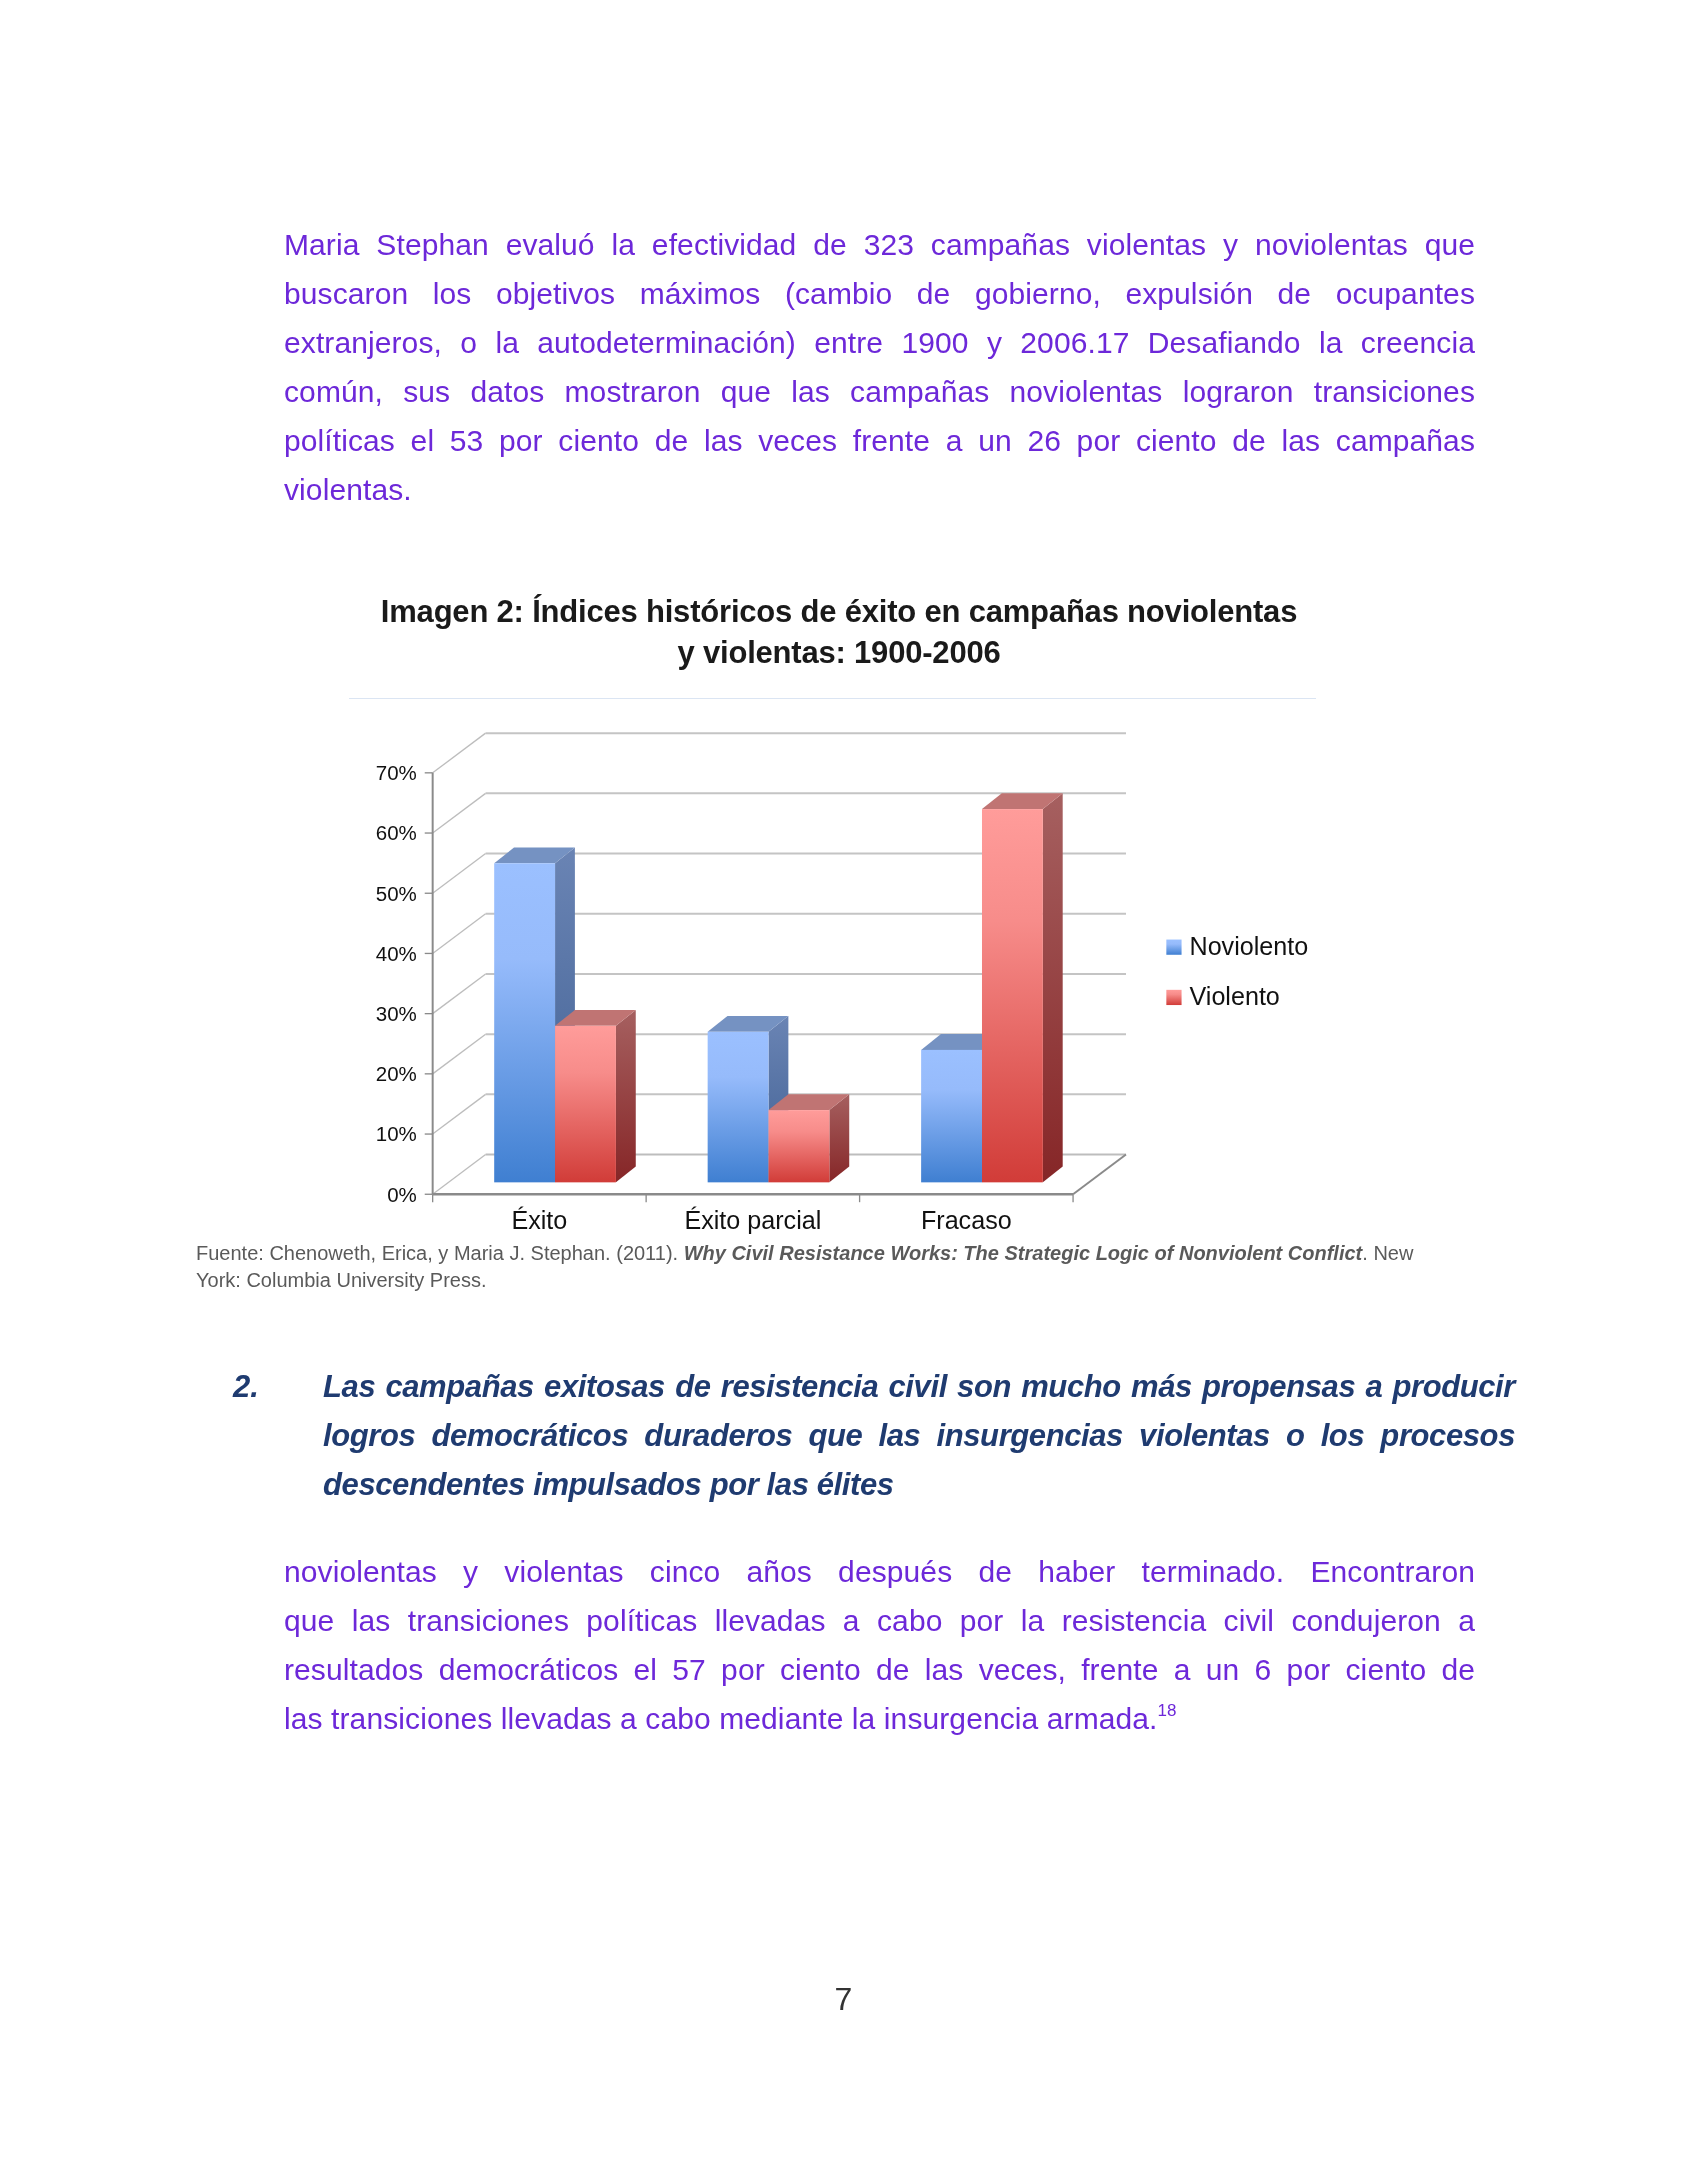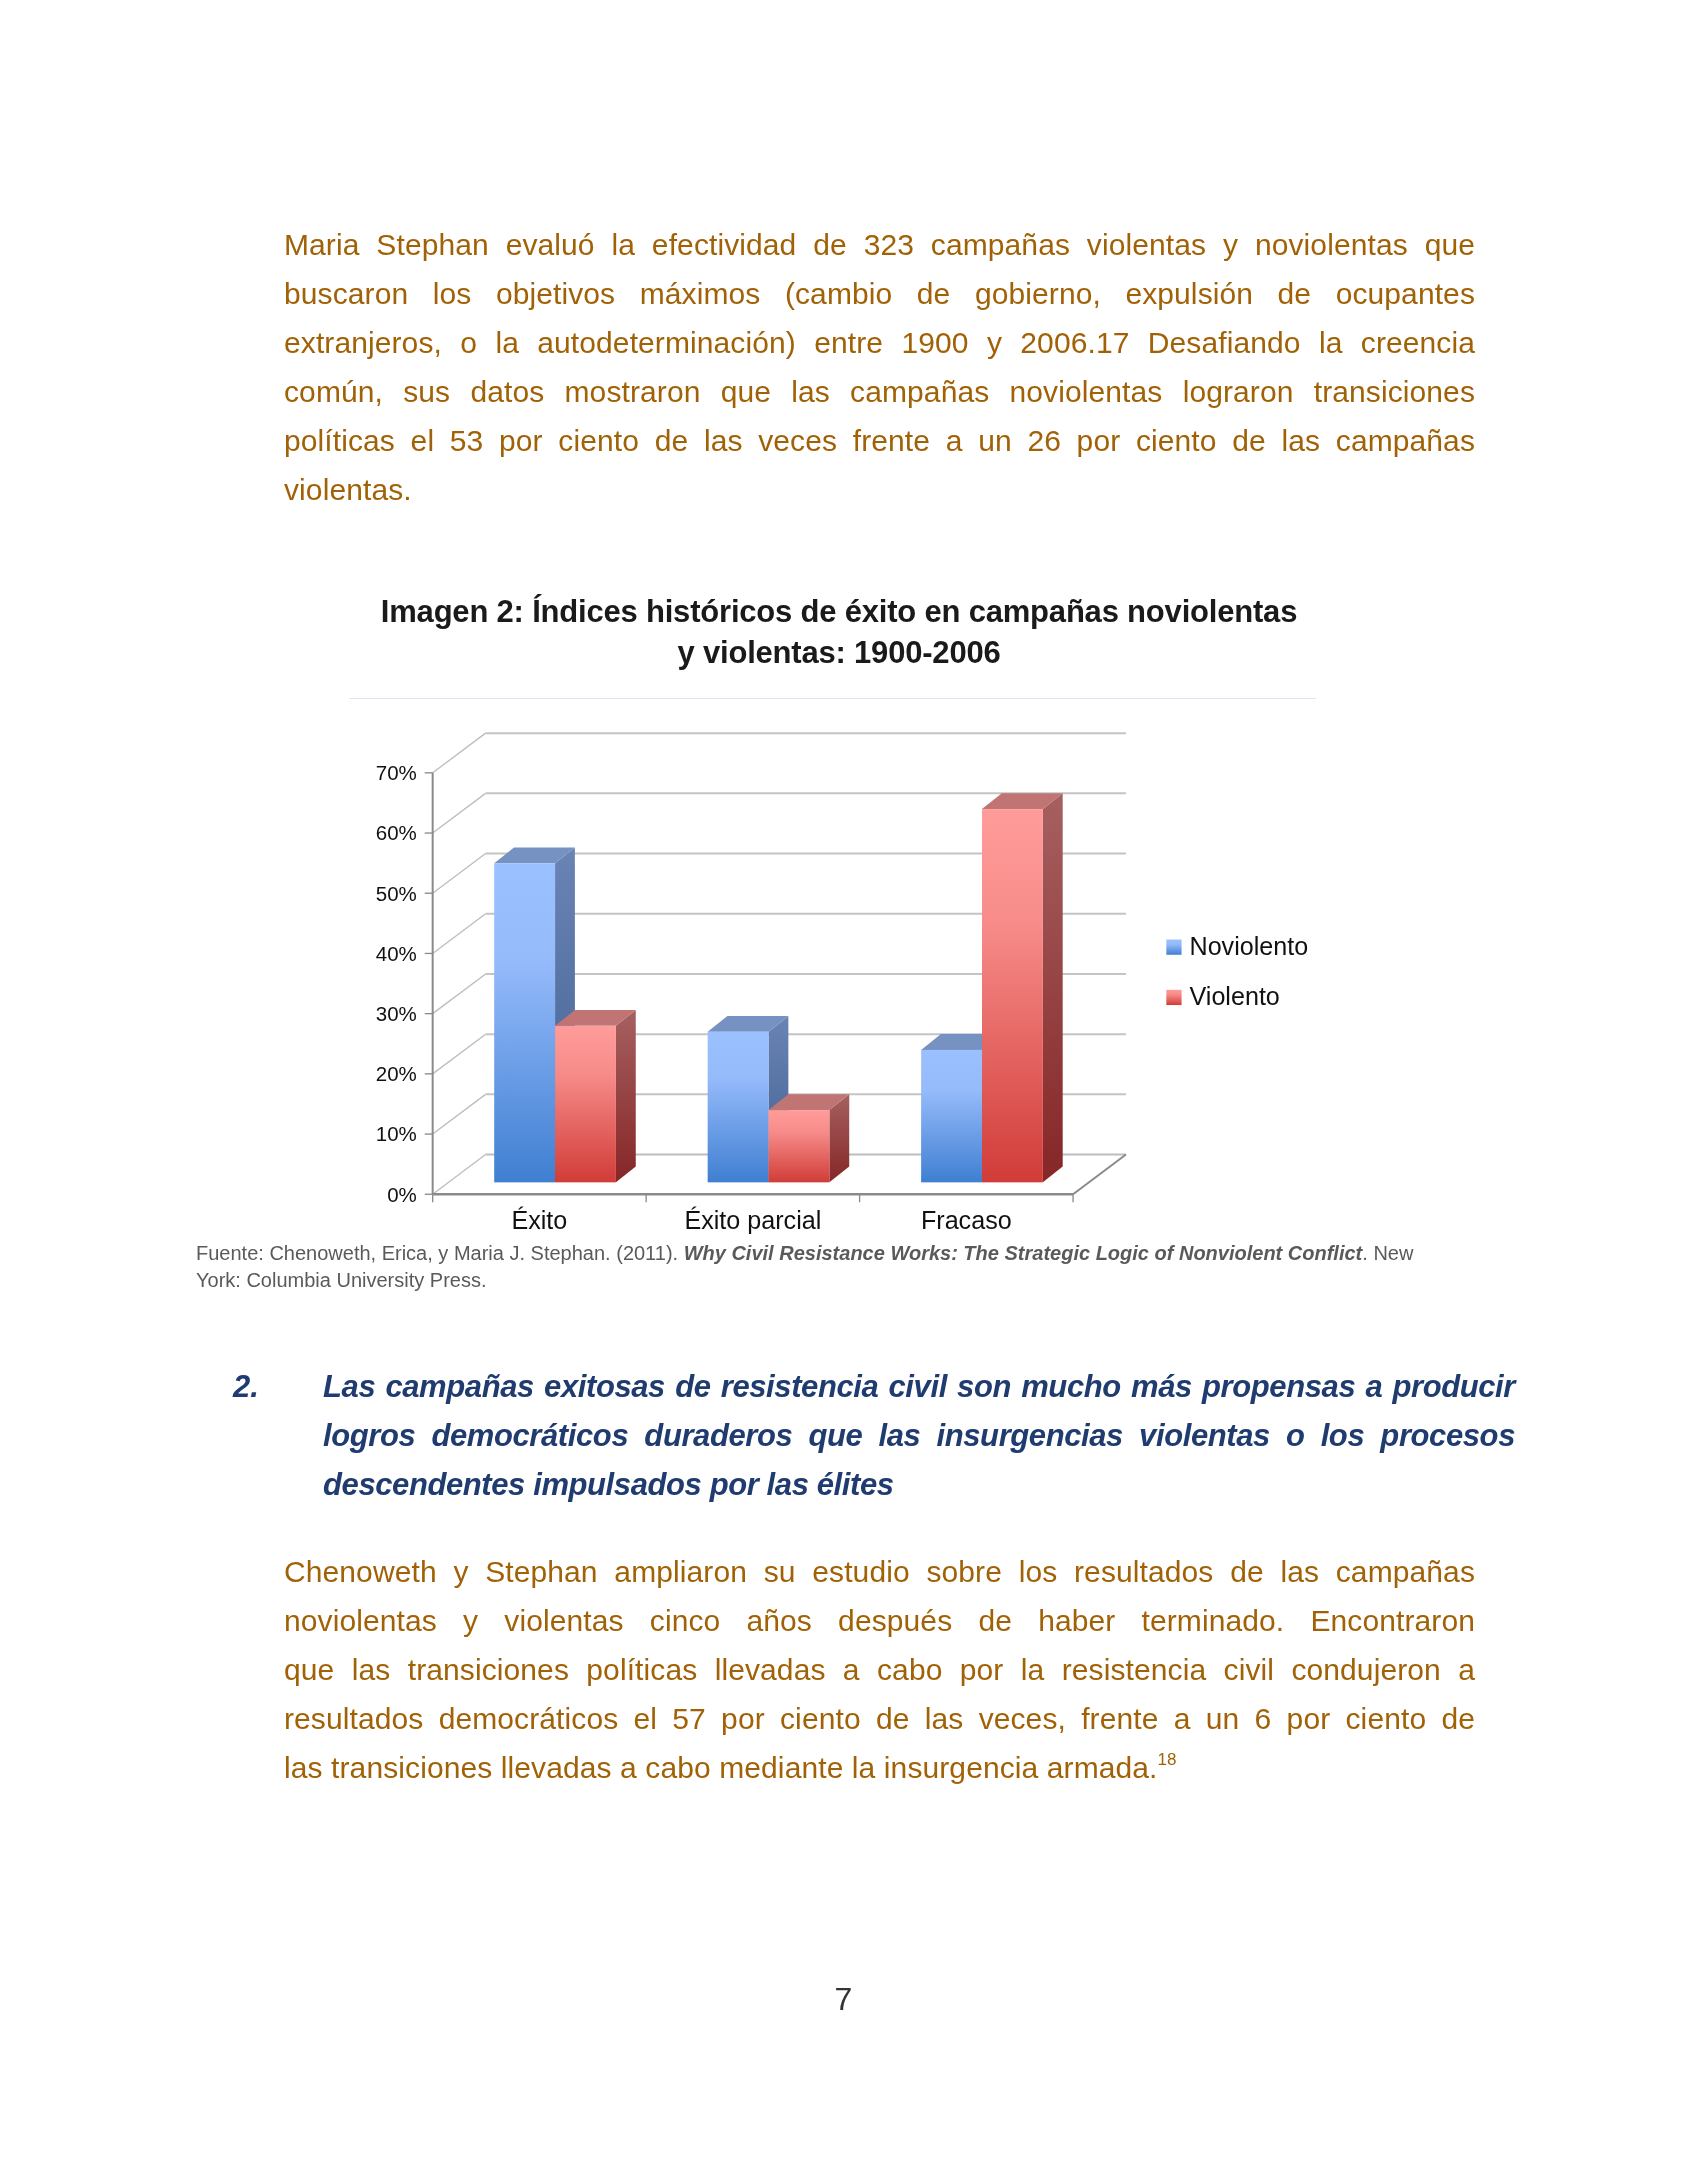--- a/index.html
+++ b/index.html
@@ -1,19 +1,19 @@
 <!DOCTYPE html>
 <html style="font-size:10.6px"><head>
 <meta charset="utf-8">
 <style>
   html, body { margin: 0; padding: 0; background: #ffffff; }
   body { width: 1687px; height: 2183px; position: relative; overflow: hidden;
          font-family: "DejaVu Sans", sans-serif; color: #231f20; }
   .para { position: absolute; left: 284px; width: 1191px; font-size: 30px; line-height: 49px;
-          font-weight: 200; text-align: justify; text-align-last: left; color: #a16207;
+          font-weight: 200; text-align: justify; text-align-last: left; color: #6d28d9;
           font-family: "Liberation Sans", sans-serif; letter-spacing: 0.1px; }
   .para .line { display: block; text-align: justify; text-align-last: justify; white-space: nowrap; }
   .para .line.last { text-align-last: left; }
   #p1 { top: 220px; }
   #p2 { top: 1547px; }
   .chart-title { position: absolute; left: 356px; width: 966px; top: 591px; text-align: center;
                  font-family: "Liberation Sans", sans-serif; font-weight: 700; font-size: 31px;
                  line-height: 41px; color: #1a1a1a; letter-spacing: -0.2px; }
   .title-rule { position: absolute; left: 349px; top: 698px; width: 967px; height: 1.3px; background: #dbe5f3; }
   #chart-svg { position: absolute; left: 0; top: 0; }
@@ -162,21 +162,20 @@
 <div class="heading">
   <span class="num">2.</span>
   <div class="txt">
     <span class="line">Las campañas exitosas de resistencia civil son mucho más propensas a producir</span>
     <span class="line">logros democráticos duraderos que las insurgencias violentas o los procesos</span>
     <span class="line last">descendentes impulsados por las élites</span>
   </div>
 </div>
 
 <div class="para" id="p2">
-  <span class="line">Chenoweth y Stephan ampliaron su estudio sobre los resultados de las campañas</span>
   <span class="line">noviolentas y violentas cinco años después de haber terminado. Encontraron</span>
   <span class="line">que las transiciones políticas llevadas a cabo por la resistencia civil condujeron a</span>
   <span class="line">resultados democráticos el 57 por ciento de las veces, frente a un 6 por ciento de</span>
   <span class="line last"><span>las transiciones llevadas a cabo mediante la insurgencia armada.</span><sup>18</sup></span>
 </div>
 
 <div class="page-num">7</div>
 
 
 </body></html>

